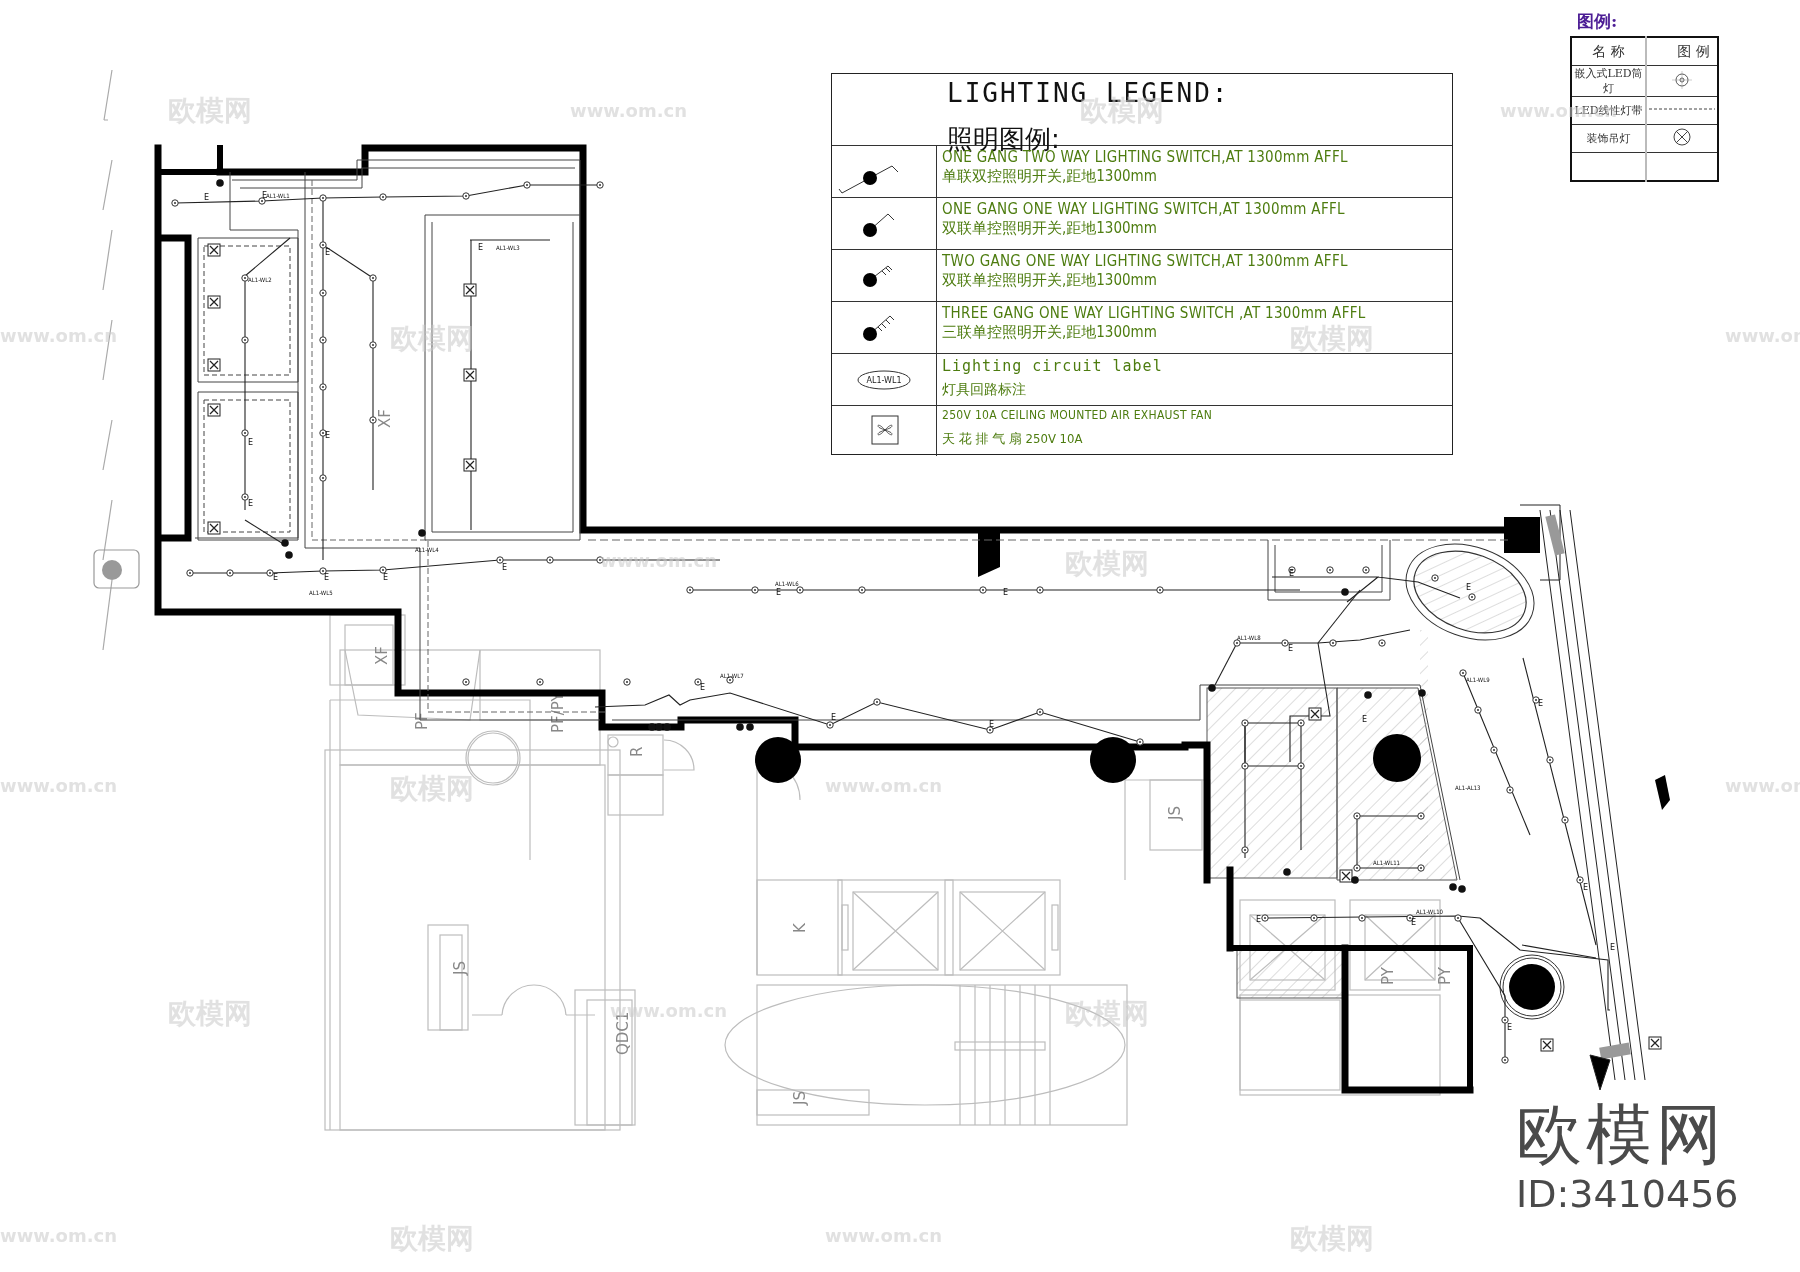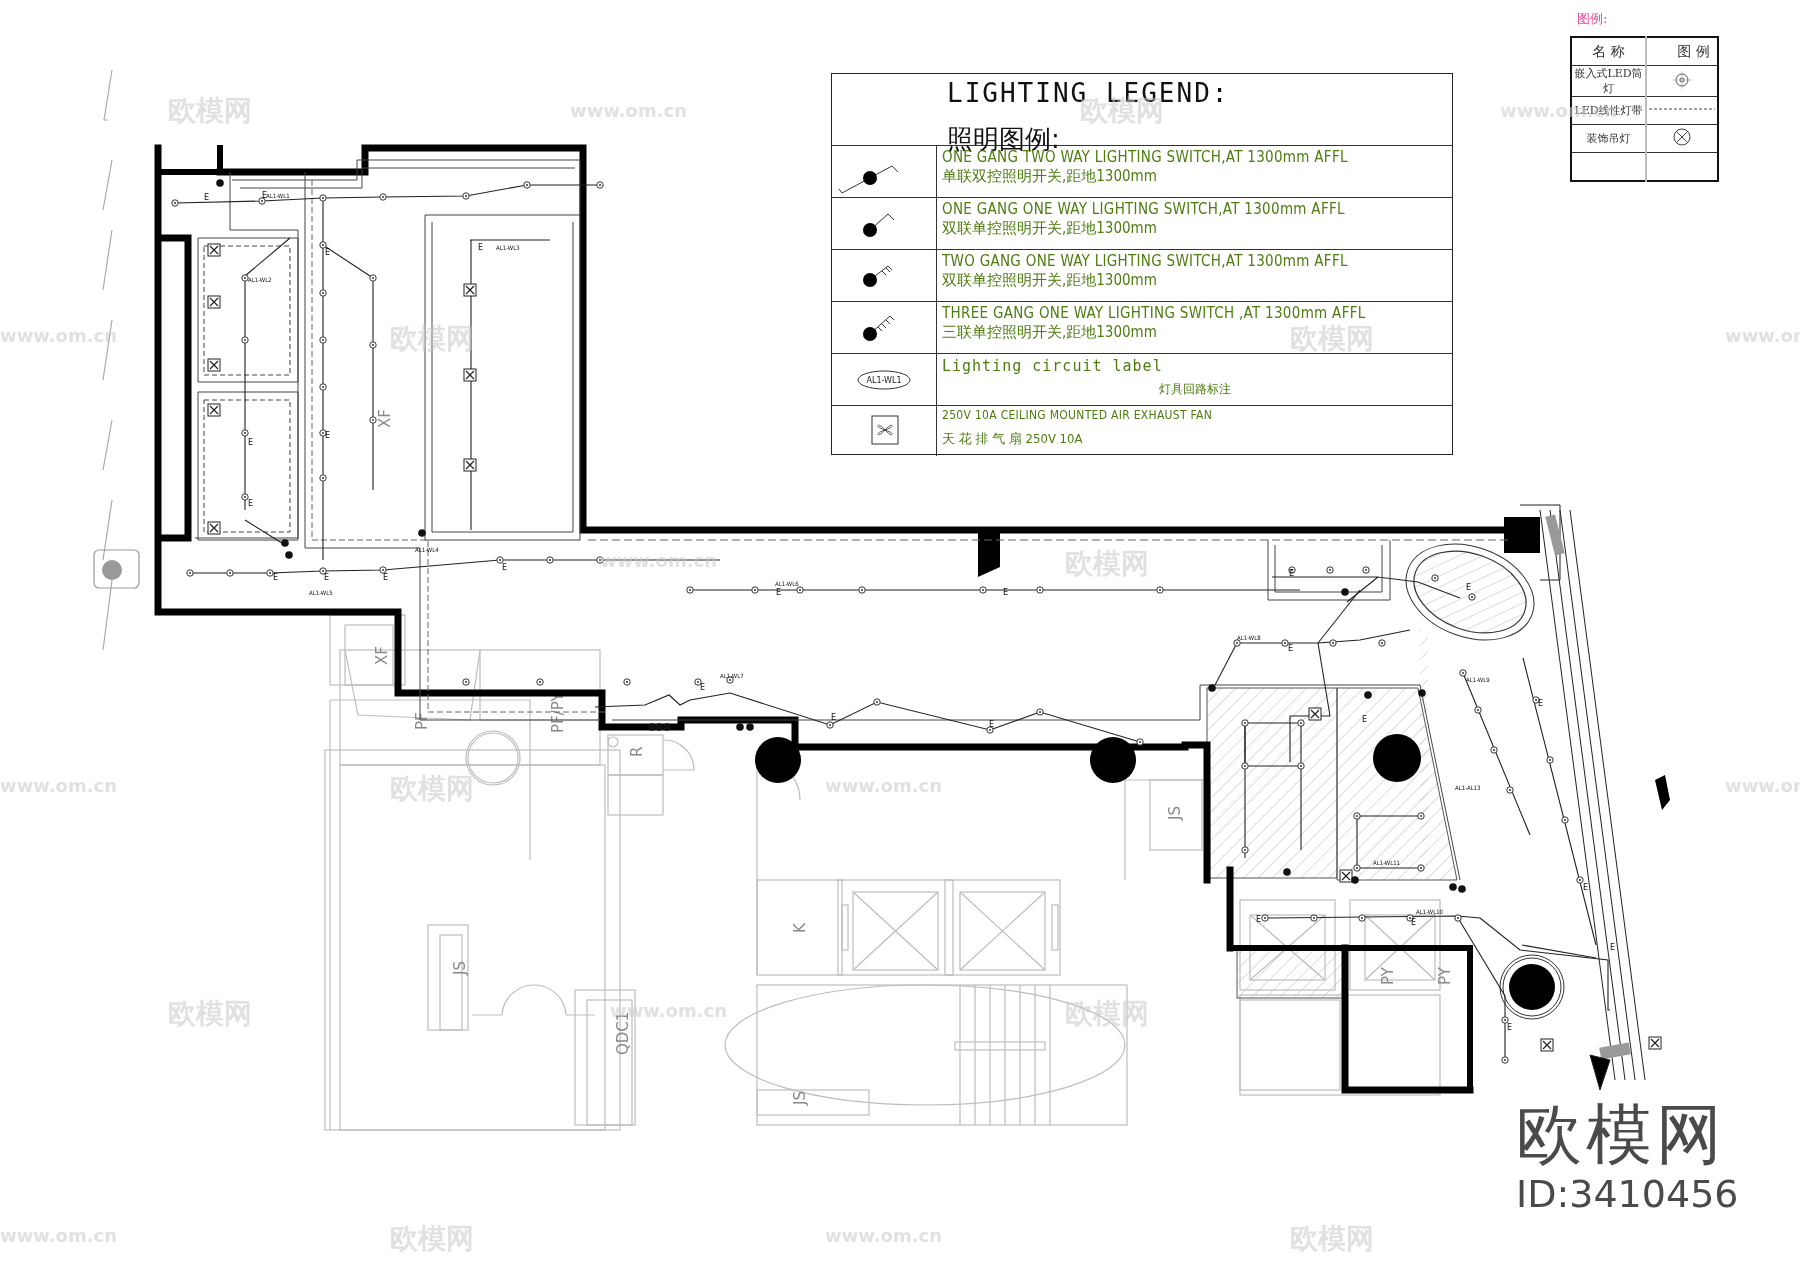--- a/index.html
+++ b/index.html
@@ -12,21 +12,21 @@
   .legend-row { position:absolute; left:0; width:100%; border-bottom:1px solid #333; box-sizing:border-box; }
   .legend-row:last-child { border-bottom:none; }
   .legend-row .sym { position:absolute; left:0; top:0; width:105px; height:100%; border-right:1px solid #333; box-sizing:border-box; }
   .legend-row .txt { position:absolute; left:110px; top:2px; right:4px; font-family:"DejaVu Sans Condensed","DejaVu Sans", sans-serif; color:#4d7c0f; }
   .legend-row .l1 { font-size:15px; white-space:nowrap; letter-spacing:0.3px; }
   .legend-row .l2 { font-size:15px; white-space:nowrap; margin-top:1px; }
   .legend-row .small { font-size:12px; }
   .tbl { position:absolute; left:1570px; top:36px; width:149px; border:2px solid #111; border-collapse:collapse; font-family:"DejaVu Serif", serif; font-size:11px; color:#333; }
   .tbl td { border:1px solid #333; height:27px; text-align:center; padding:0; }
   .tbl td:first-child { width:80px; border-right:2px solid #bbb; }
-  .tbl-caption { position:absolute; left:1577px; top:10px; font-family:"DejaVu Serif", serif; font-size:13px; color:#ec4899; }
+  .tbl-caption { position:absolute; left:1577px; top:10px; font-family:"DejaVu Serif", serif; font-size:17px; color:#4c1d95;font-weight:bold; }
   .wm { position:absolute; font-family:"DejaVu Sans", sans-serif; color:rgba(200,200,200,0.55); font-weight:bold; pointer-events:none; }
   .brand { position:absolute; left:1516px; top:1090px; font-family:"DejaVu Sans", sans-serif; color:#4a4a4a; font-size:66px; letter-spacing:4px; }
   .brand-id { position:absolute; left:1516px; top:1172px; font-family:"DejaVu Sans", sans-serif; color:#4a4a4a; font-size:38px; }
 </style>
 </head>
 <body>
 
 <svg id="plan" viewBox="0 0 1800 1272" xmlns="http://www.w3.org/2000/svg">
   <defs>
     <pattern id="hatch" width="10" height="10" patternUnits="userSpaceOnUse" patternTransform="rotate(45)">
@@ -416,21 +416,21 @@
 
   <div class="legend-row" style="top:280px;height:52px;">
     <div class="sym">
       <svg width="105" height="52">
         <ellipse cx="52" cy="26" rx="26" ry="9" fill="none" stroke="#333" stroke-width="1"></ellipse>
         <text x="52" y="29" font-size="8" text-anchor="middle" fill="#222" font-family="DejaVu Sans, sans-serif">AL1-WL1</text>
       </svg>
     </div>
     <div class="txt" style="top:3px;">
       <div class="l1" style="font-family:'DejaVu Sans Mono',monospace;letter-spacing:1px;">Lighting circuit label</div>
-      <div class="l2" style="margin-top:6px;font-size:12px;text-align:center;">灯具回路标注</div>
+      <div class="l2" style="margin-top:6px;font-size:14px;">灯具回路标注</div>
     </div>
   </div>
 
   <div class="legend-row" style="top:332px;height:50px;">
     <div class="sym">
       <svg width="105" height="50">
         <rect x="40" y="10" width="26" height="28" fill="none" stroke="#333" stroke-width="1"></rect>
         <path d="M53 24 C46 16 44 20 48 22 Z M53 24 C60 16 62 20 58 22 Z M53 24 C46 32 44 28 48 26 Z M53 24 C60 32 62 28 58 26 Z" fill="none" stroke="#333" stroke-width="0.8"></path>
       </svg>
     </div>

